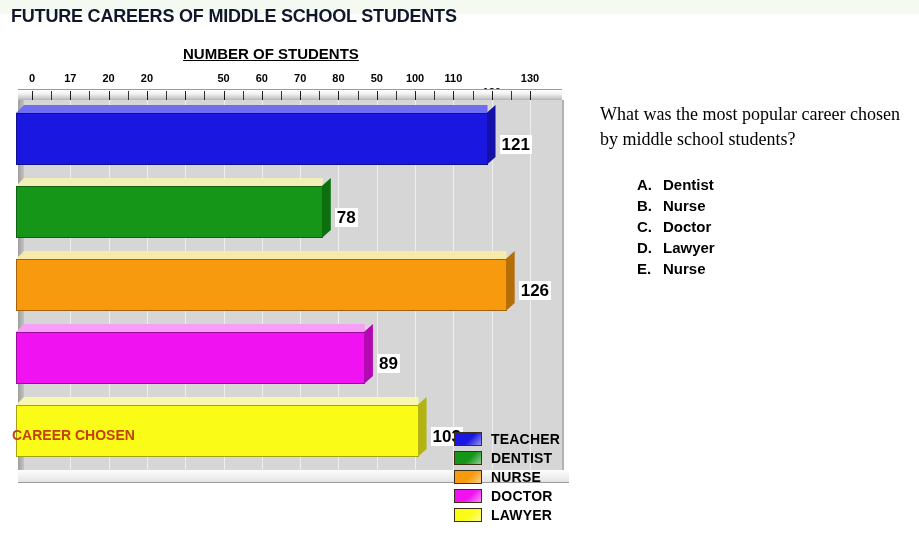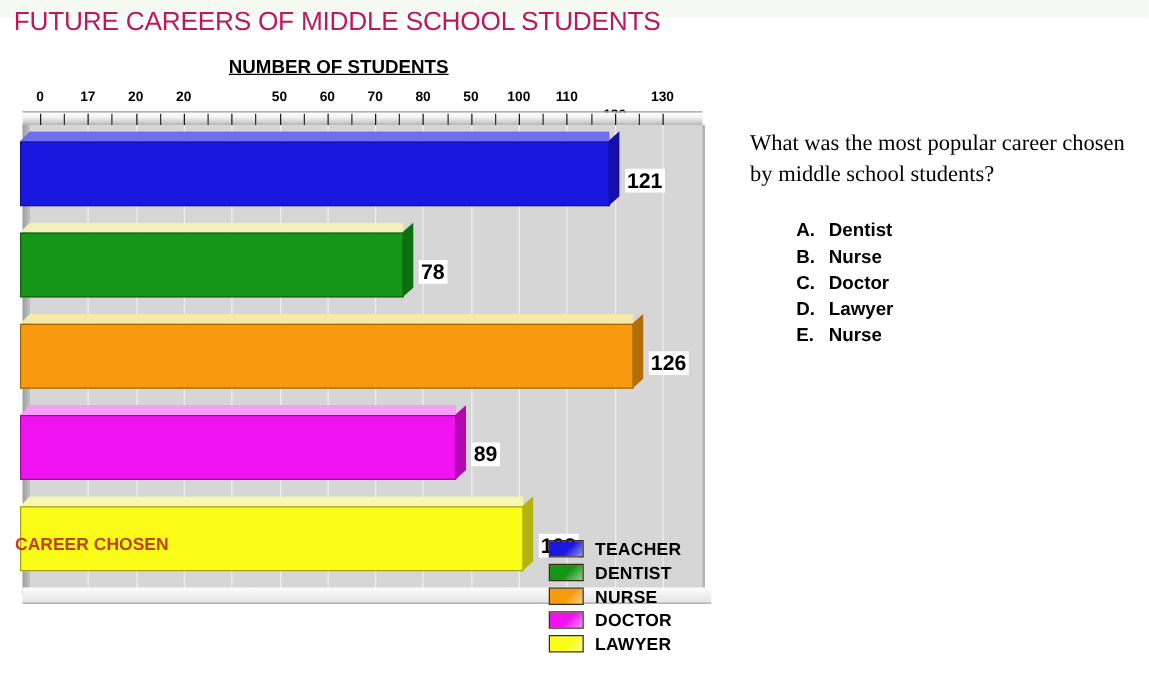--- a/index.html
+++ b/index.html
@@ -5,21 +5,21 @@
   html,body{margin:0;padding:0;}
   body{
     width:919px;height:540px;background:#ffffff;
     font-family:"Liberation Sans", sans-serif;
     position:relative;overflow:hidden;
   }
   .tint{position:absolute;left:0;top:0;width:919px;height:14px;background:#f4faf1;}
   
   #chart-title{
     position:absolute;left:11px;top:6px;
-    font-size:21px;font-weight:normal;color:#be185d;
+    font-size:18px;font-weight:bold;color:#0f172a;
     letter-spacing:-0.2px;white-space:nowrap;
   }
   
   #xaxis-title{
     position:absolute;left:183px;top:45px;
     font-size:15px;font-weight:bold;color:#000;
     text-decoration:underline;white-space:nowrap;
   }
   
   #plot-wrap{position:absolute;left:10px;top:72px;width:560px;height:340px;}
@@ -72,21 +72,21 @@
     position:absolute;background:#ffffff;color:#000;
     font-size:17px;font-weight:bold;line-height:17px;
     padding:1px 2px;white-space:nowrap;
   }
   
   #yaxis-title{
     position:absolute;left:12px;top:427px;
     font-size:14px;font-weight:bold;color:#c2410c;white-space:nowrap;
   }
   
-  #legend{position:absolute;left:439px;top:429px;}
+  #legend{position:absolute;left:454px;top:429px;}
   .legend-row{display:flex;align-items:center;height:19px;}
   .legend-swatch{
     width:28px;height:14px;box-sizing:border-box;
     border:1px solid #3b2f16;margin-right:9px;
   }
   .legend-label{font-size:14px;font-weight:bold;color:#000;white-space:nowrap;letter-spacing:.2px;}
   
   #question{
     position:absolute;left:600px;top:102px;width:315px;
     font-family:"Liberation Serif", serif;font-size:18px;color:#000;line-height:25px;

